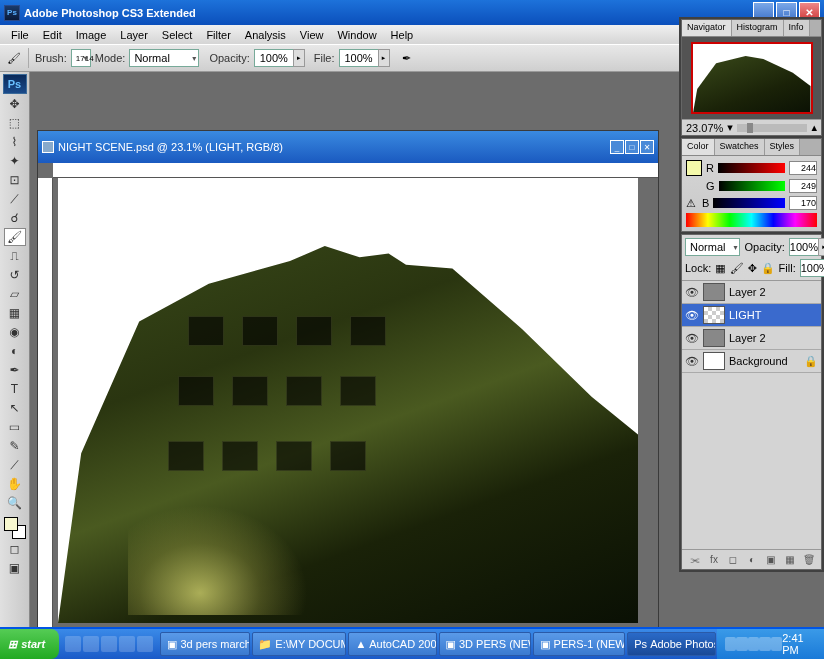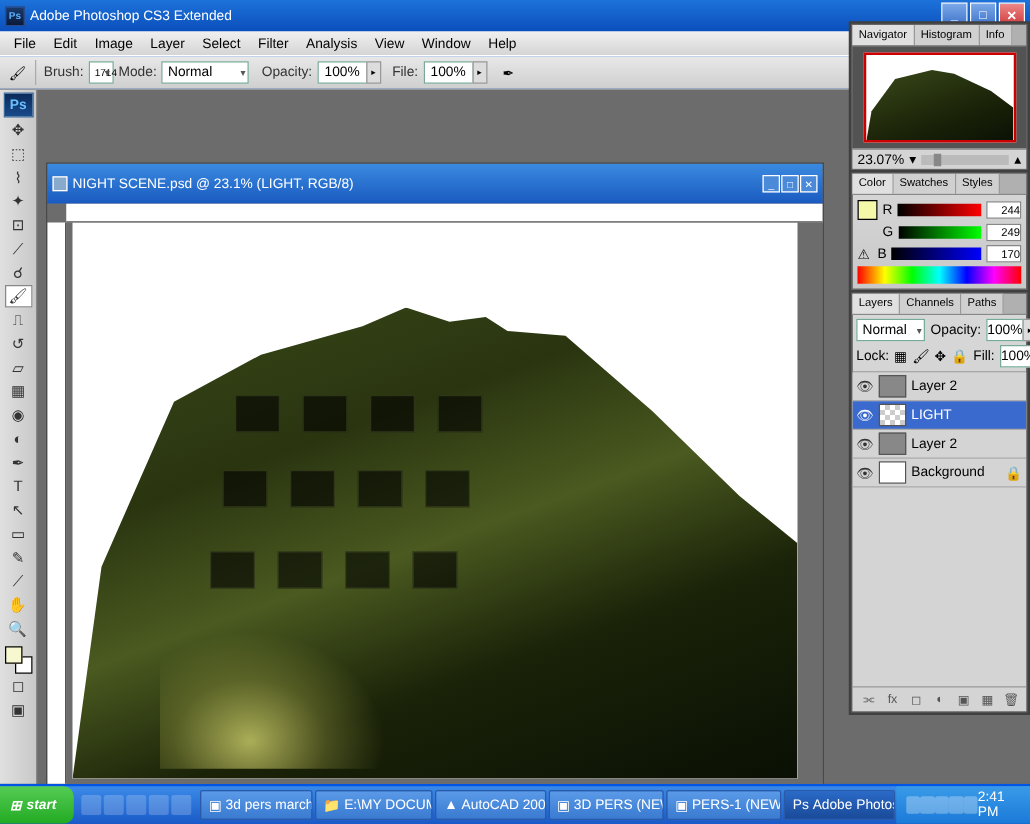--- a/index.html
+++ b/index.html
@@ -1,19 +1,19 @@
 <!DOCTYPE html>
 <html><head>
 <meta charset="utf-8">
 <style>
 *{margin:0;padding:0;box-sizing:border-box;font-family:Tahoma,sans-serif;font-size:11px;user-select:none}
 body{width:824px;height:659px;background:#0055e5;overflow:hidden;position:relative}
 .titlebar{height:25px;background:linear-gradient(#1d72da,#0b4fbb);color:#fff;display:flex;align-items:center;padding:0 4px}
 .titlebar-icon{width:16px;height:16px;background:linear-gradient(#1a3a6a,#0a1a3a);border:1px solid #2a4a8a;margin-right:4px;display:flex;align-items:center;justify-content:center;color:#5ab0ff;font-size:8px;font-weight:bold}
-.titlebar-text{flex:1;font-weight:normal}
+.titlebar-text{flex:1;font-weight:bold}
 .winbtns{display:flex;gap:2px}
 .winbtn{width:21px;height:21px;border:1px solid #fff;display:flex;align-items:center;justify-content:center;font-weight:bold;font-size:10px}
 .winbtn.min,.winbtn.max{background:linear-gradient(#7ba8e8,#3a6fc8)}
 .winbtn.close{background:linear-gradient(#e88,#c33);color:#fff}
 .menubar{height:19px;background:linear-gradient(#f0f0f0,#d5d5d5);display:flex;align-items:center;padding:0 4px;gap:0}
 .menuitem{padding:2px 7px;cursor:default}
 .optionsbar{height:28px;background:linear-gradient(#e8e8e8,#cfcfcf);border-top:1px solid #fff;border-bottom:1px solid #999;display:flex;align-items:center;padding:0 6px;gap:4px}
 .toolicon{width:16px;height:16px;display:flex;align-items:center;justify-content:center}
 .sep{width:1px;height:20px;background:#aaa;margin:0 2px}
 .lbl{color:#333}
@@ -267,25 +267,20 @@
             <span style="width:12px">⚠</span>
             <span>B</span>
             <div class="grad"></div>
             <input value="170" style="">
           </div>
         <div class="color-strip"></div>
       </div>
     </div>
 
     <div class="panel layers-panel">
-      <div class="panel-tabs">
-        <div class="ptab active">Layers</div>
-        <div class="ptab">Channels</div>
-        <div class="ptab">Paths</div>
-      </div>
       <div class="layers-opts">
         <div class="row">
           <div class="combo" style="width:60px">Normal</div>
           <span>Opacity:</span>
           <div class="numbox" style="width:34px">100%</div>
         </div>
         <div class="row">
           <span>Lock:</span>
           <span>▦</span>
           <span>🖌</span>

